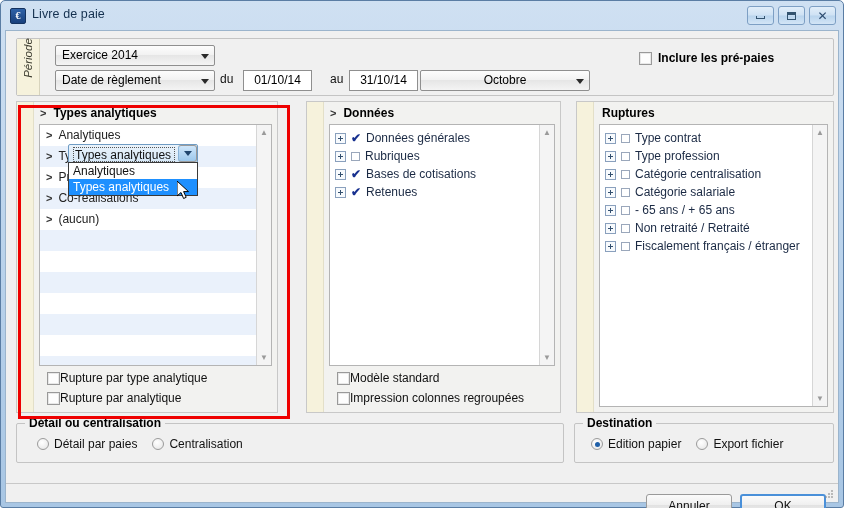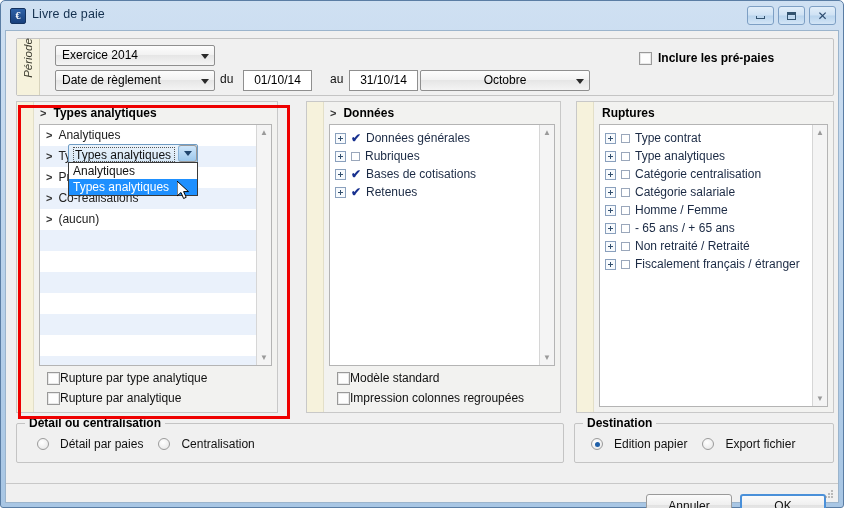--- a/index.html
+++ b/index.html
@@ -212,21 +212,21 @@
   .gbox {
     position:absolute; border:1px solid #c4c4c4; border-radius:2px; background:#f0f0f0;
   }
   .gbox > .legend {
     position:absolute; left:8px; top:-8px; background:#f0f0f0; padding:0 4px;
     font-size:12px; font-weight:bold; color:#000;
   }
   #gbox-detail { left:10px; top:392px; width:548px; height:40px; }
   #gbox-dest   { left:568px; top:392px; width:260px; height:40px; }
   .radio-row { position:absolute; top:13px; display:flex; align-items:center; gap:15px; }
-  .radio-item { display:flex; align-items:center; gap:11px; font-size:12px; color:#111; }
+  .radio-item { display:flex; align-items:center; gap:5px; font-size:12px; color:#111; }
   .rdo {
     width:12px; height:12px; border-radius:50%;
     background:radial-gradient(circle at 40% 35%,#ffffff,#e4e4e4);
     border:1px solid #9b9b9b; position:relative; flex:0 0 auto;
   }
   .rdo.on:after {
     content:""; position:absolute; left:2.5px; top:2.5px; width:5px; height:5px;
     border-radius:50%; background:#1f5fa8;
   }
 
@@ -416,36 +416,31 @@
           <div class="listbox" style="bottom:5px">
             <div class="lb-items" style="padding-top:4px">
               <div class="tree-row">
                 <span class="expander"></span>
                 <span class="tickbox empty"></span>
                 <span>Type contrat</span>
               </div>
               <div class="tree-row">
                 <span class="expander"></span>
                 <span class="tickbox empty"></span>
-                <span>Type analytiques</span>
+                <span>Type profession</span>
               </div>
               <div class="tree-row">
                 <span class="expander"></span>
                 <span class="tickbox empty"></span>
                 <span>Catégorie centralisation</span>
               </div>
               <div class="tree-row">
                 <span class="expander"></span>
                 <span class="tickbox empty"></span>
                 <span>Catégorie salariale</span>
-              </div>
-              <div class="tree-row">
-                <span class="expander"></span>
-                <span class="tickbox empty"></span>
-                <span>Homme / Femme</span>
               </div>
               <div class="tree-row">
                 <span class="expander"></span>
                 <span class="tickbox empty"></span>
                 <span>- 65 ans / + 65 ans</span>
               </div>
               <div class="tree-row">
                 <span class="expander"></span>
                 <span class="tickbox empty"></span>
                 <span>Non retraité / Retraité</span>

